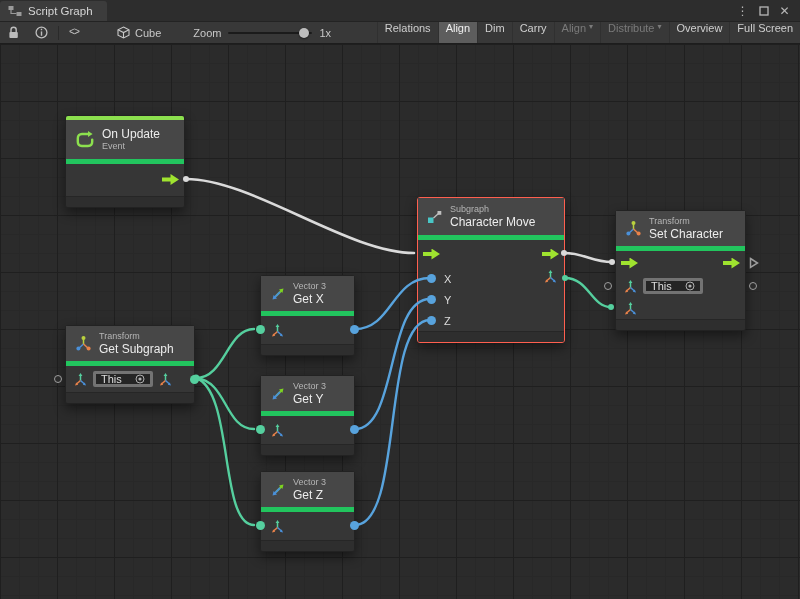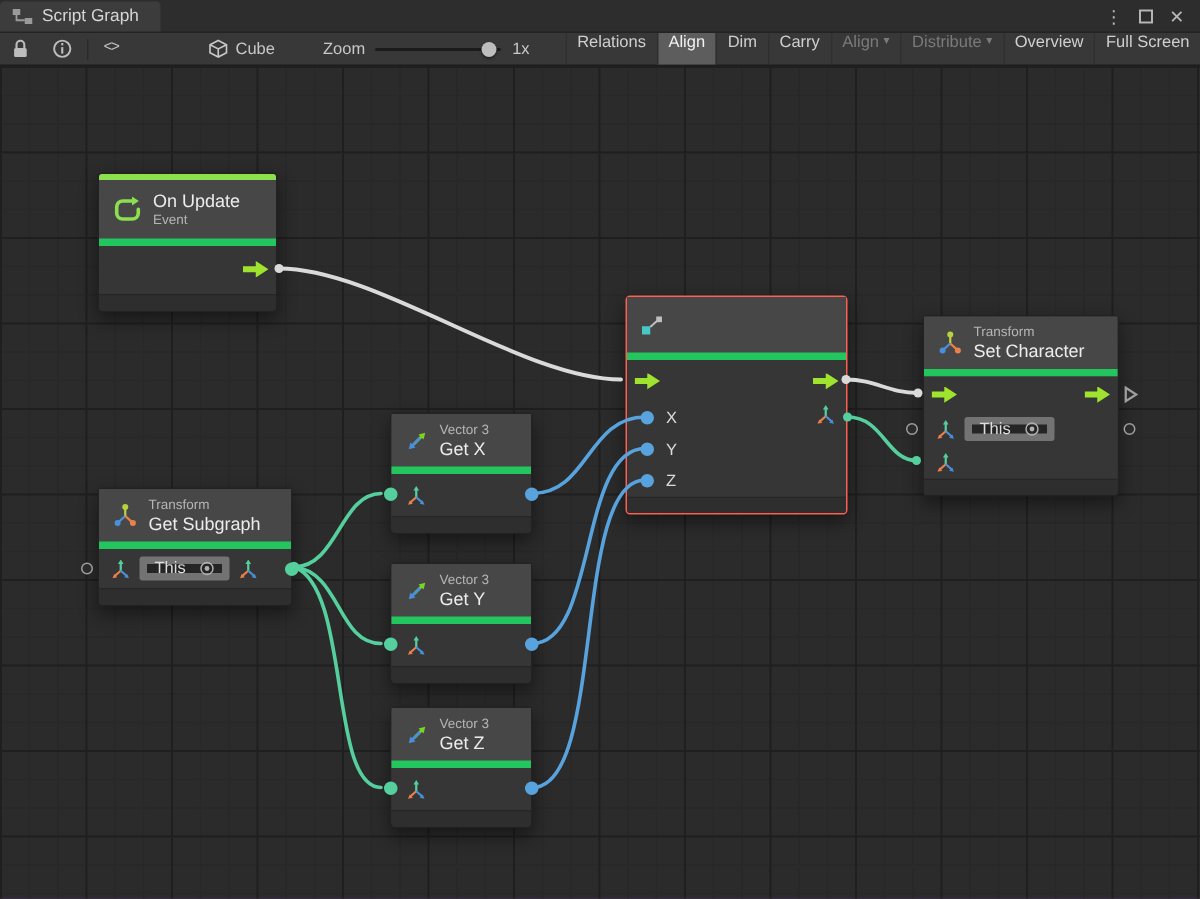--- a/index.html
+++ b/index.html
@@ -11,21 +11,21 @@
   .titlebar{position:absolute;top:0;left:0;right:0;height:22px;background:#2d2d2d;border-bottom:1px solid #232323;display:flex;align-items:flex-end;}
   .tab{display:flex;align-items:center;gap:6px;height:20px;padding:0 14px 0 8px;background:#3c3c3c;border-radius:3px 3px 0 0;font-size:11.5px;color:#d6d6d6;}
   .titlebar-right{margin-left:auto;display:flex;align-items:center;gap:6px;padding:0 8px 3px 0;color:#b8b8b8;}
   .tb-icon-btn{width:15px;height:15px;display:flex;align-items:center;justify-content:center;font-size:12px;line-height:1;}
 
   
   .toolbar{position:absolute;top:22px;left:0;right:0;height:22px;background:#383838;border-bottom:1px solid #1d1d1d;display:flex;align-items:center;font-size:11px;color:#c8c8c8;}
   .tool-btn{height:100%;display:flex;align-items:center;padding:0 8px;}
   .code-glyph{font-family:"Liberation Mono",monospace;font-size:10px;color:#c4c4c4;letter-spacing:-1px;}
   .sep{width:1px;height:14px;background:#2a2a2a;margin:0 2px;}
-  .cube-group{display:flex;align-items:center;gap:5px;margin-left:52px;}
+  .cube-group{display:flex;align-items:center;gap:5px;margin-left:30px;}
   .zoom-group{display:flex;align-items:center;margin-left:32px;text-align:center;}
   .slider-track{width:84px;height:2px;background:#1b1b1b;border-radius:1px;position:relative;margin:0 7px;}
   .slider-knob{position:absolute;right:3px;top:-4px;width:10px;height:10px;border-radius:50%;background:#bdbdbd;box-shadow:0 1px 2px rgba(0,0,0,.5);}
   .right-buttons{margin-left:auto;display:flex;height:100%;}
   .bar-btn{display:flex;align-items:flex-start;padding:0 7px;border-left:1px solid #303030;height:100%;color:#cfcfcf;white-space:nowrap;}
   .bar-btn.active{background:#5d5d5d;color:#f0f0f0;}
   .bar-btn.disabled{color:#7a7a7a;}
   .dd{font-size:8px;margin-left:3px;}
 
   
@@ -48,21 +48,21 @@
   .node-body{background:#363636;}
   .node-row{position:relative;display:flex;align-items:center;}
   .node-footer{height:11px;background:#2e2e2e;border-top:1px solid #262626;border-radius:0 0 2px 2px;}
   .flow-arrow{width:17px;height:11px;background:#9fe32f;clip-path:polygon(0 32%,50% 32%,50% 0,100% 50%,50% 100%,50% 68%,0 68%);}
   .dot{width:9px;height:9px;border-radius:50%;}
   .dot.blue{background:#58a3dd;}
   .dot.teal{background:#55cf9e;}
   .edge-dot{position:absolute;width:9px;height:9px;border-radius:50%;}
   .hollow-circle{position:absolute;width:8px;height:8px;border:1.5px solid #9e9e9e;border-radius:50%;background:#2b2b2b;}
   .port-label{font-size:11px;color:#dcdcdc;margin-left:8px;}
-  .obj-field{display:flex;align-items:center;justify-content:space-between;gap:4px;background:#252525;border:5px solid #737373;border-radius:2px;height:16px;width:60px;padding:0 5px;font-size:11px;color:#dedede;}
+  .obj-field{display:flex;align-items:center;justify-content:space-between;gap:4px;background:#252525;border:3px solid #737373;border-radius:2px;height:16px;width:60px;padding:0 5px;font-size:11px;color:#dedede;}
 
   .wires{position:absolute;top:0;left:0;width:800px;height:555px;pointer-events:none;}
 </style>
 </head>
 <body>
 
 <div class="window">
 
   <div class="titlebar">
     <div class="tab">
@@ -168,20 +168,24 @@
       <div class="node-footer"></div>
     </div>
 
     <div class="node selected" style="left:417px;top:153px;width:148px;">
       <div class="node-header" style="height:42px;">
         <svg width="16" height="14" viewBox="0 0 16 14">
           <rect x="1" y="7.5" width="5.5" height="5.5" fill="#49c6c6"></rect>
           <line x1="6.5" y1="8" x2="11.5" y2="3.5" stroke="#bfbfbf" stroke-width="1.3"></line>
           <rect x="10.5" y="1" width="3.8" height="3.8" fill="#bfbfbf"></rect>
         </svg>
+        <div class="hdr-text">
+          <span class="node-kind">Subgraph</span>
+          <span class="node-title">Character Move</span>
+        </div>
       </div>
       <div class="node-body">
         <div class="node-row" style="height:28px;justify-content:space-between;padding:0 5px;">
           <div class="flow-arrow"></div>
           <div class="flow-arrow"></div>
         </div>
         <div class="node-row" style="height:21px;padding-left:9px;">
           <div class="dot blue"></div>
           <span class="port-label">X</span>
           <svg width="13" height="13" viewBox="0 0 13 13" style="position:absolute;right:7px;top:2px;">

